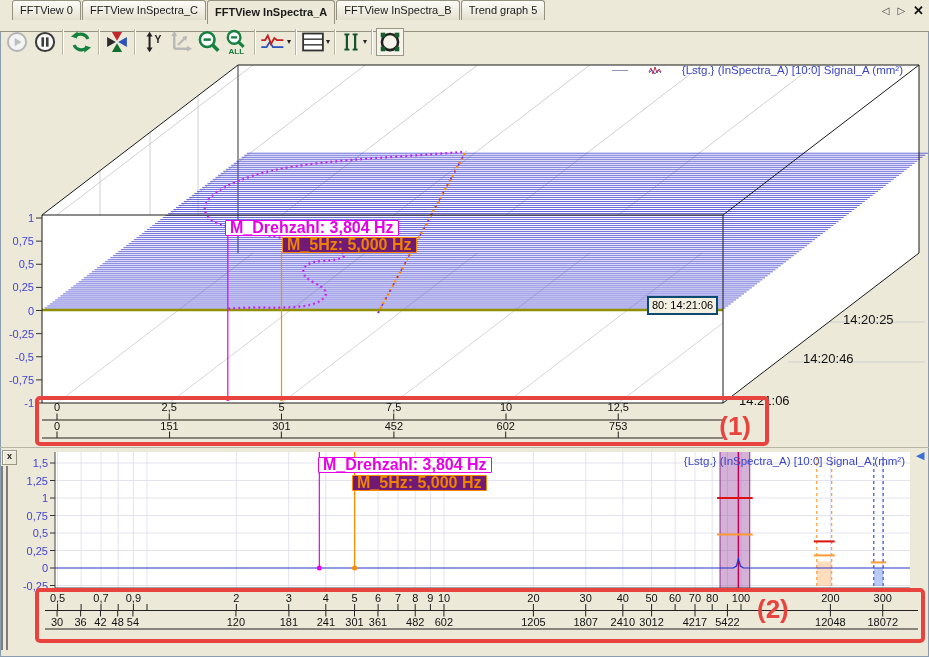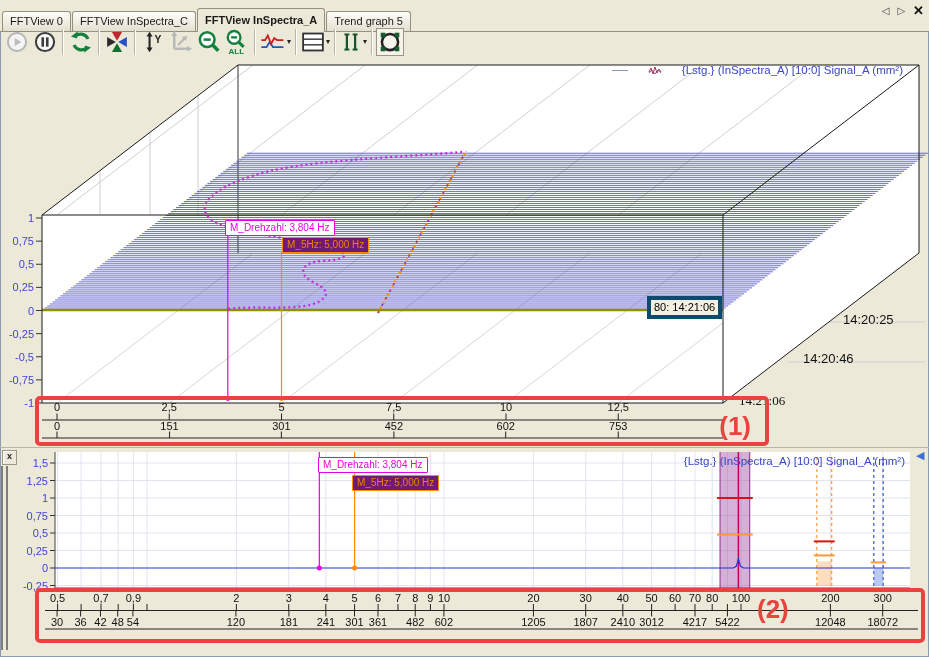--- a/index.html
+++ b/index.html
@@ -1,46 +1,46 @@
 <!DOCTYPE html>
 <html><head>
 <meta charset="utf-8">
 <style>
   html,body{margin:0;padding:0}
   .window{position:relative;width:929px;height:657px;background:#ece9d8;
     font-family:"Liberation Sans",sans-serif;overflow:hidden;
     outline:1px solid #8a9cae;outline-offset:-1px}
   .tabbar{position:absolute;left:0;top:0;width:929px;height:32px;display:flex;
-    align-items:flex-end;border-bottom:1px solid #94917f;background:#ece9d8;
-    z-index:10;padding-left:2px;box-sizing:border-box}
+    align-items:flex-start;border-bottom:1px solid #94917f;background:#ece9d8;
+    z-index:10;padding-left:12px;box-sizing:border-box}
   .tab{height:19px;line-height:19px;padding:0 7px;font-size:11px;color:#1a1a1a;
     background:linear-gradient(#fdfcf8,#e4e0cf);border:1px solid #94917f;
     border-bottom:none;border-radius:3px 3px 0 0;margin-right:1px;white-space:nowrap;cursor:default}
   .tab.active{height:23px;line-height:22px;font-weight:bold;background:#ece9d8;margin-bottom:-1px}
   .tabnav{position:absolute;right:5px;top:4px;display:flex;gap:8px;align-items:center;z-index:11}
   .tn{font-size:10px;color:#444;line-height:14px}
   .tn.close{font-size:13px;font-weight:bold;color:#111}
   .toolbar{position:absolute;left:0;top:25px;width:929px;height:33px;display:flex;
     align-items:center;padding-left:3px;z-index:10;box-sizing:border-box}
   .tbtn{height:28px;min-width:28px;display:flex;align-items:center;justify-content:center;
     border:1px solid transparent;box-sizing:border-box}
   .tbtn.act{border:1px solid #9a9786;background:#f5f3ea}
   .sep{width:0;height:26px;border-left:1px solid #b9b6a5;border-right:1px solid #fff;margin:0 3px}
   .icn{display:flex;align-items:center;justify-content:center}
   .caret{font-size:8px;color:#222;margin-left:1px}
   #chartsvg{position:absolute;left:0;top:0;z-index:1}
   .panesep{position:absolute;left:0;top:447px;width:929px;height:1px;background:#b8b5a2;z-index:2}
   .legend{position:absolute;z-index:6;font-size:11.5px;color:#3a45c8;display:flex;
     align-items:center;gap:20px;white-space:nowrap}
-  .mbox{position:absolute;z-index:7;font-size:10px;font-weight:normal;padding:0 4px;
+  .mbox{position:absolute;z-index:7;font-size:16px;font-weight:bold;padding:0 4px;
     line-height:14px;white-space:nowrap;border:1.5px solid;border-radius:1px}
   .mbox.mag{color:#e800e8;border-color:#e800e8;background:#ffffff}
   .mbox.org{color:#ef8300;border-color:#ff8a00;background:#701a75}
   .cbox{position:absolute;z-index:7;font-size:11px;color:#000;background:#f3f0e2;
-    border:4px solid #0c4a6e;padding:0 3px;line-height:15px;white-space:nowrap}
+    border:2px solid #0c4a6e;padding:0 3px;line-height:15px;white-space:nowrap}
   .tlabel{position:absolute;font-size:13px;color:#111;z-index:5;white-space:nowrap}
   .redbox{position:absolute;border:4px solid #e8433e;border-radius:5px;z-index:30;box-sizing:border-box}
   .anno{position:absolute;color:#e8433e;font-weight:bold;font-size:26px}
   .pclose{position:absolute;left:2px;top:450px;width:13px;height:13px;background:#ece9d8;
     border:1px solid #9a9786;box-shadow:inset 1px 1px 0 #fff;font-size:9px;font-weight:bold;
     line-height:11px;text-align:center;z-index:8;color:#222}
   .grip{position:absolute;width:2px;background:#7e7e7e;z-index:8}
   .collapse{position:absolute;left:916px;top:449px;font-size:11px;color:#3a6fd8;z-index:8}
 </style>
 </head>
@@ -412,20 +412,21 @@
           <line x1="50" y1="585.5" x2="55" y2="585.5" stroke="#333333"></line>
           <text x="48" y="589.5" text-anchor="end" fill="#4343d8" font-size="11" font-family="Liberation Sans, sans-serif">-0,25</text>
         </g>
       </g>
     </svg>
 
   <div class="tabbar" id="tabbar">
       <div class="tab">FFTView 0</div>
       <div class="tab">FFTView InSpectra_C</div>
       <div class="tab active">FFTView InSpectra_A</div>
+      <div class="tab">FFTView InSpectra_B</div>
       <div class="tab">Trend graph 5</div>
     </div>
   <div class="tabnav">
     <span class="tn">◁</span>
     <span class="tn">▷</span>
     <span class="tn close">✕</span>
   </div>
   <div class="toolbar" id="toolbar">
       <div class="tbtn">
         <span class="icn">
@@ -566,21 +567,21 @@
       <polyline points="1,8 4,5 7,9 10,5 13,8" fill="none" stroke="#4050c0" stroke-width="0.8"></polyline>
     </svg>
     <span>{Lstg.} (InSpectra_A) [10:0] Signal_A (mm²)</span>
   </div>
   <div class="mbox mag" style="left:225px;top:220px">M_Drehzahl: 3,804 Hz</div>
   <div class="mbox org" style="left:282px;top:237px">M_5Hz: 5,000 Hz</div>
   <div class="cbox" style="left:647px;top:296px">80: 14:21:06</div>
   <div id="timelabels">
       <div class="tlabel" style="left: 843px; top: 312px;">14:20:25</div>
       <div class="tlabel" style="left: 795px; top: 351px; margin-left: 8px;">14:20:46</div>
-      <div class="tlabel" style="left: 739px; top: 393px; font-family: Liberation Serif, serif;">14:21:06</div>
+      <div class="tlabel" style="left: 739px; top: 393px;">14:21:06</div>
     </div>
   <div class="redbox" style="left:35px;top:396px;width:734px;height:50px">
     <span class="anno" style="right:14px;bottom:0">(1)</span>
   </div>
 
   <div class="pclose">x</div>
   <div class="grip" style="left:1px;top:466px;height:184px"></div>
   <div class="grip" style="left:6px;top:466px;height:184px"></div>
   <div class="collapse">◀</div>
   <div class="legend" style="right:24px;top:455px">

